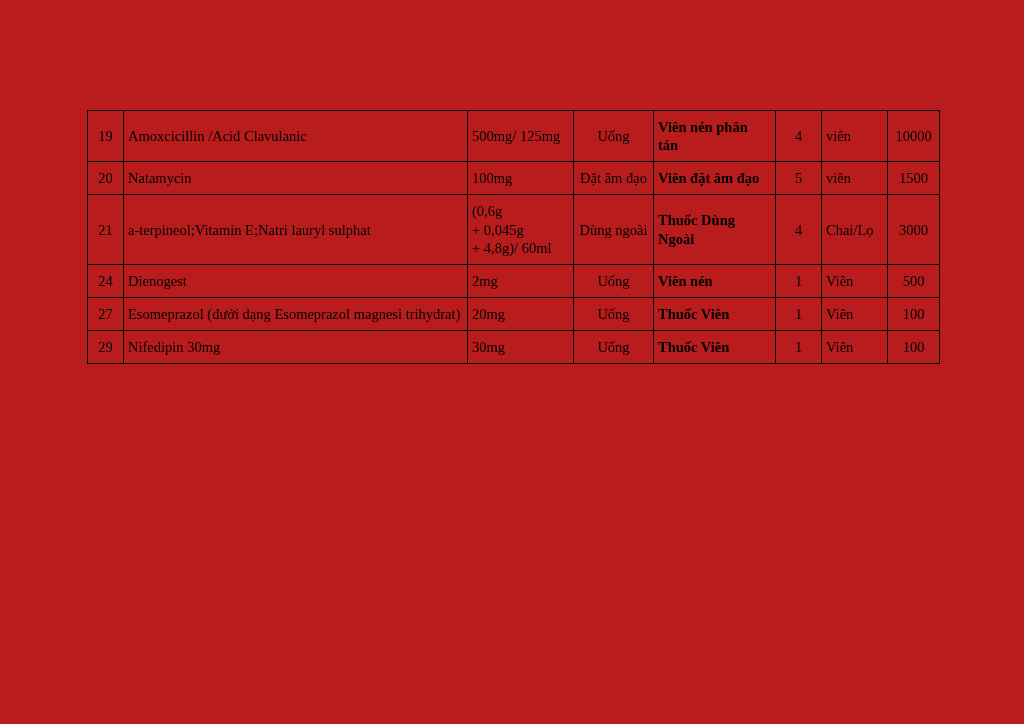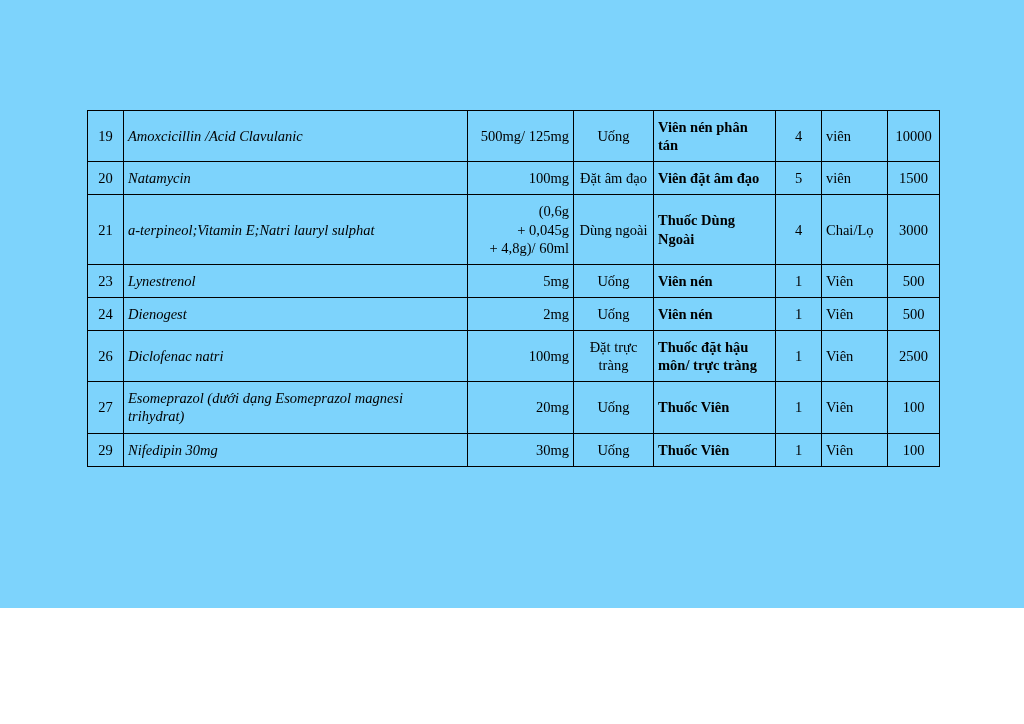--- a/index.html
+++ b/index.html
@@ -10,22 +10,22 @@
   body {
     width: 1024px;
     height: 724px;
     font-family: "Liberation Serif", serif;
     color: #000000;
     overflow: hidden;
   }
   .page {
     position: relative;
     width: 1024px;
-    height: 608px;
-    background: #7dd3fc;
+    height: 724px;
+    background: #b91c1c;
   }
   .table-wrap {
     position: absolute;
     left: 87px;
     top: 110px;
     width: 852px;
   }
   table.drug-table {
     border-collapse: collapse;
     width: 852px;
@@ -41,22 +41,22 @@
   col.c-no      { width: 36px; }
   col.c-name    { width: 344px; }
   col.c-dose    { width: 106px; }
   col.c-route   { width: 80px; }
   col.c-form    { width: 122px; }
   col.c-qty     { width: 46px; }
   col.c-unit    { width: 66px; }
   col.c-price   { width: 52px; }
 
   td.no      { text-align: center; }
-  td.name    { text-align: left; padding-left: 10px; font-style: italic; }
-  td.dose    { text-align: right; }
+  td.name    { text-align: left; padding-left: 10px; }
+  td.dose    { text-align: left; }
   td.route   { text-align: center; }
   td.form    { text-align: left; font-weight: bold; }
   td.qty     { text-align: center; }
   td.unit    { text-align: left; }
   td.price   { text-align: center; margin-top: 20px; }
 
   .multiline { white-space: pre-line; }
 </style>
 </head>
 <body>
@@ -101,48 +101,28 @@
           <td class="dose multiline">(0,6g
 + 0,045g
 + 4,8g)/ 60ml</td>
           <td class="route">Dùng ngoài</td>
           <td class="form">Thuốc Dùng Ngoài</td>
           <td class="qty">4</td>
           <td class="unit">Chai/Lọ</td>
           <td class="price">3000</td>
         </tr>
         <tr>
-          <td class="no">23</td>
-          <td class="name">Lynestrenol</td>
-          <td class="dose multiline">5mg</td>
-          <td class="route">Uống</td>
-          <td class="form">Viên nén</td>
-          <td class="qty">1</td>
-          <td class="unit">Viên</td>
-          <td class="price">500</td>
-        </tr>
-        <tr>
           <td class="no">24</td>
           <td class="name">Dienogest</td>
           <td class="dose multiline">2mg</td>
           <td class="route">Uống</td>
           <td class="form">Viên nén</td>
           <td class="qty">1</td>
           <td class="unit">Viên</td>
           <td class="price">500</td>
-        </tr>
-        <tr>
-          <td class="no">26</td>
-          <td class="name">Diclofenac natri</td>
-          <td class="dose multiline">100mg</td>
-          <td class="route">Đặt trực tràng</td>
-          <td class="form">Thuốc đặt hậu môn/ trực tràng</td>
-          <td class="qty">1</td>
-          <td class="unit">Viên</td>
-          <td class="price">2500</td>
         </tr>
         <tr>
           <td class="no">27</td>
           <td class="name">Esomeprazol (dưới dạng Esomeprazol magnesi trihydrat)</td>
           <td class="dose multiline">20mg</td>
           <td class="route">Uống</td>
           <td class="form">Thuốc Viên</td>
           <td class="qty">1</td>
           <td class="unit">Viên</td>
           <td class="price">100</td>

